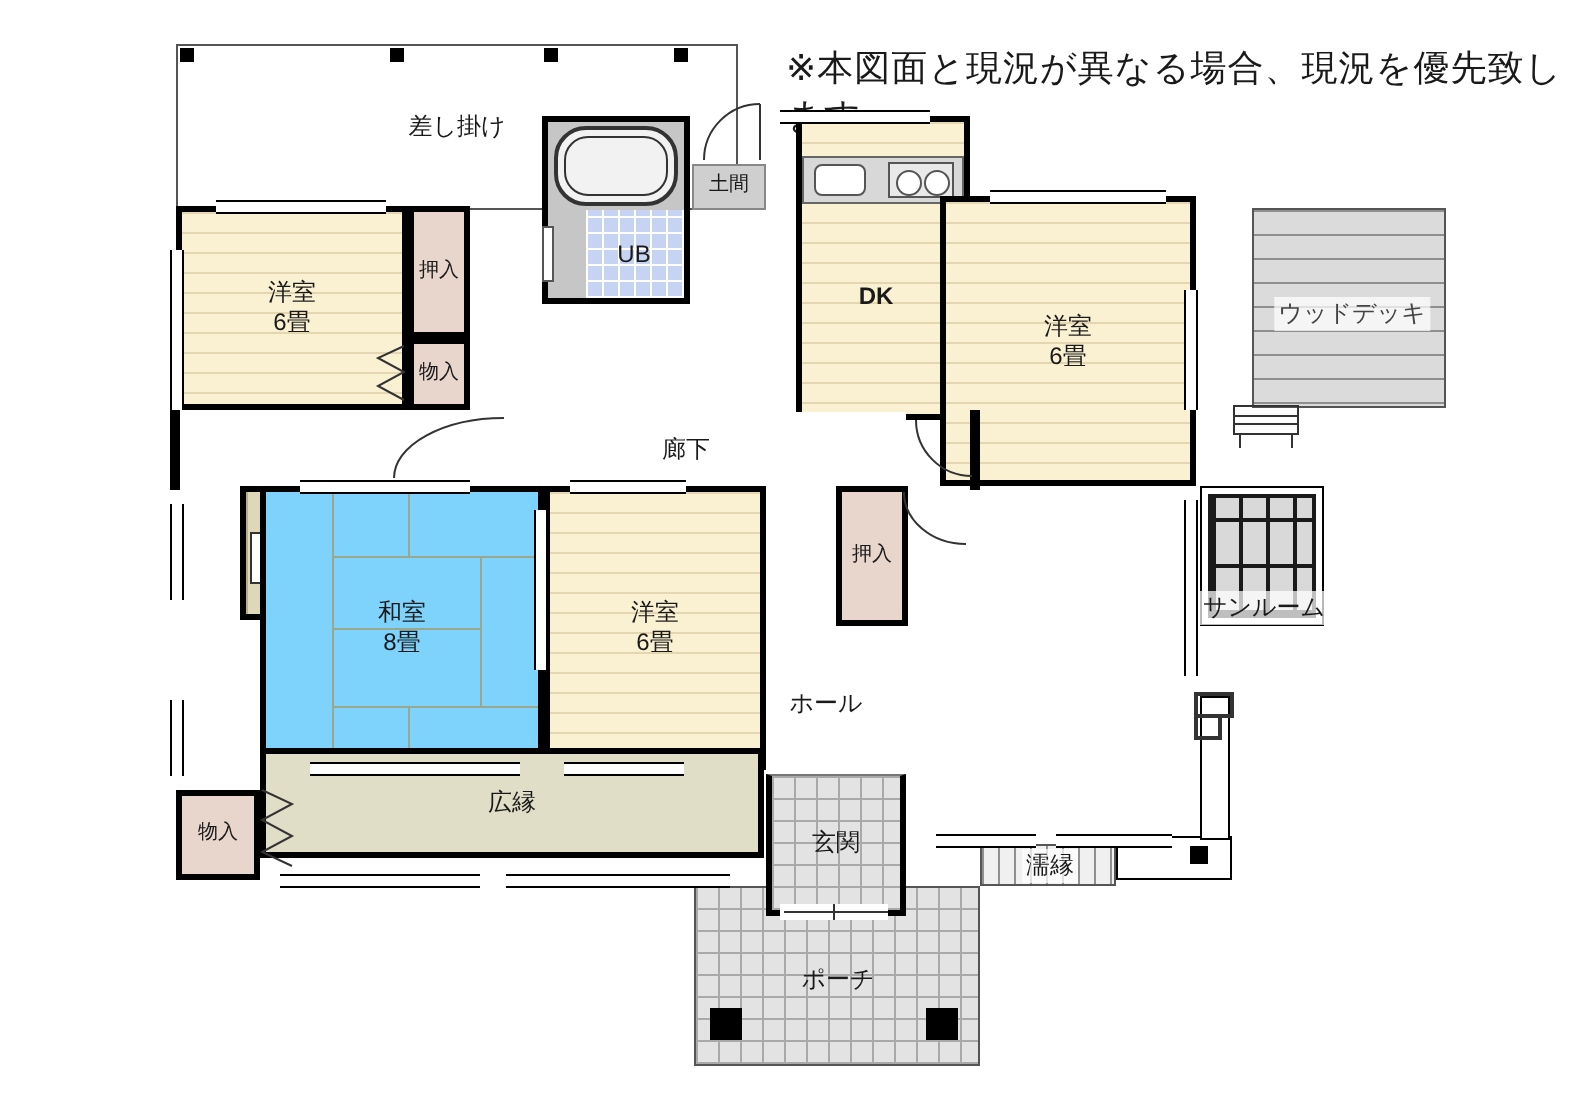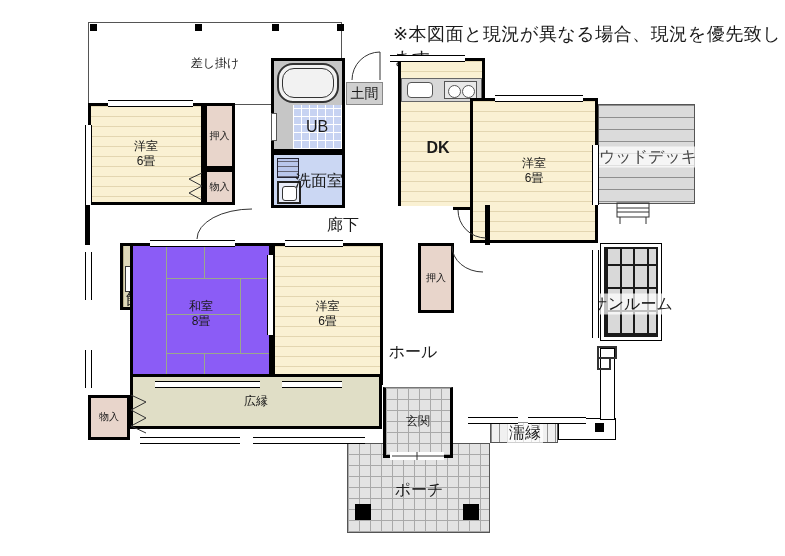--- a/index.html
+++ b/index.html
@@ -3,51 +3,51 @@
 <meta charset="utf-8">
 <style>
   html,body{margin:0;padding:0;background:#fff;}
   .plan{position:relative;width:785px;height:556px;background:#fff;overflow:hidden;
         font-family:"Liberation Sans","DejaVu Sans",sans-serif;color:#1a1a1a;}
   .note{position:absolute;left:393px;top:22px;font-size:18px;letter-spacing:.5px;}
   .room{position:absolute;box-sizing:border-box;border:3px solid #000;z-index:2;}
   .thin{border-width:1px;border-color:#555;}
   .center{display:flex;align-items:center;justify-content:center;}
   .rlabel{font-size:12px;white-space:pre-line;text-align:center;line-height:1.25;}
-  .s11{font-size:11px;} .s10{font-size:10px;} .s9{font-size:14px;}
-  .flabel{position:absolute;font-size:16px;transform:translate(-50%,-50%);white-space:nowrap;z-index:7;}
+  .s11{font-size:11px;} .s10{font-size:10px;} .s9{font-size:10px;}
+  .flabel{position:absolute;font-size:12px;transform:translate(-50%,-50%);white-space:nowrap;z-index:7;}
   .cream{background-color:#faf1d3;background-image:repeating-linear-gradient(180deg,rgba(190,170,120,.38) 0 1px,transparent 1px 10px);}
-  .tatami{background-color:#8b5cf6;}
+  .tatami{background-color:#7dd3fc;}
   .pink{background-color:#e8d5cb;}
   .blue{background-color:#cbd7f3;}
   .graybg{background-color:#c6c6c6;}
   .wood{background-color:#ded8b9;background-image:repeating-linear-gradient(90deg,rgba(120,105,60,.38) 0 1px,transparent 1px 11px);margin-left:32px;}
   .hiroenbg{background-color:#e0dec6;}
   .tile{background-color:#e3e3e3;background-image:repeating-linear-gradient(0deg,#a9a9a9 0 1px,transparent 1px 11px),repeating-linear-gradient(90deg,#a9a9a9 0 1px,transparent 1px 11px);}
   .ubtile{background-color:#c7d3f2;background-image:repeating-linear-gradient(0deg,#fff 0 1px,transparent 1px 8px),repeating-linear-gradient(90deg,#fff 0 1px,transparent 1px 8px);}
-  .deck{background-image:repeating-linear-gradient(180deg,#8f8f8f 0 1px,#dbdbdb 1px 12px);}
+  .deck{background-image:repeating-linear-gradient(180deg,#8f8f8f 0 1px,#dbdbdb 1px 12px);margin-left:28px;}
   .vstripes{background-image:repeating-linear-gradient(90deg,#909090 0 1px,#f0f0f0 1px 8px);}
   .win-h{position:absolute;height:7px;background:#fff;border-top:1px solid #000;border-bottom:1px solid #000;box-sizing:border-box;z-index:5;}
   .win-v{position:absolute;width:7px;background:#fff;border-left:1px solid #000;border-right:1px solid #000;box-sizing:border-box;z-index:5;}
   .open{position:absolute;background:#fff;z-index:5;}
   .wallpatch{position:absolute;background:#000;z-index:4;}
   .fix{position:absolute;box-sizing:border-box;z-index:4;}
   .pillar{position:absolute;background:#000;z-index:4;}
   .chip{background:rgba(255,255,255,.72);padding:0 2px;}
   .tline{position:absolute;background:#9aa78d;z-index:3;}
   svg.overlay{position:absolute;left:0;top:0;z-index:6;pointer-events:none;}
 </style>
 </head>
 <body>
 
 <div class="plan">
 
   <div class="note">※本図面と現況が異なる場合、現況を優先致します。</div>
 
-  <div class="room thin center" style="left:88px;top:22px;width:254px;height:83px;background:#fff;z-index:1;">
+  <div class="room thin center" style="left:88px;top:22px;width:281px;height:83px;background:#fff;z-index:1;">
     <span class="rlabel">差し掛け</span>
     <span class="pillar" style="left:1px;top:1px;width:7px;height:7px;"></span>
     <span class="pillar" style="left:106px;top:1px;width:7px;height:7px;"></span>
     <span class="pillar" style="left:183px;top:1px;width:7px;height:7px;"></span>
     <span class="pillar" style="left:248px;top:1px;width:7px;height:7px;"></span>
   </div>
 
   <div class="room thin deck" style="left:598px;top:104px;width:97px;height:100px;z-index:1;">
     <div class="flabel s11 chip" style="left:49px;top:52px;color:#444;">ウッドデッキ</div>
   </div>
@@ -56,21 +56,21 @@
     <span class="pillar" style="left:7px;top:60px;width:16px;height:16px;"></span>
     <span class="pillar" style="left:115px;top:60px;width:16px;height:16px;"></span>
   </div>
   <div class="room thin vstripes" style="left:490px;top:422px;width:68px;height:21px;z-index:1;">
     <div class="flabel s9 chip" style="left:34px;top:10px;">濡縁</div>
   </div>
   <div class="room" style="left:558px;top:418px;width:58px;height:22px;border-width:1px;background:#fff;z-index:1;"></div>
   <div class="room" style="left:600px;top:348px;width:15px;height:72px;border-width:1px;background:#fff;z-index:1;"></div>
   <span class="pillar" style="left:595px;top:423px;width:9px;height:9px;z-index:4;"></span>
 
-  <div class="room" style="left:600px;top:243px;width:62px;height:98px;border-width:1px;background:#fff;padding:3px;z-index:2;">
+  <div class="room" style="left:600px;top:243px;width:62px;height:70px;border-width:1px;background:#fff;padding:3px;z-index:2;">
     <div style="width:100%;height:100%;box-sizing:border-box;border:2px solid #1a1a1a;background-color:#d9d9d9;background-image:repeating-linear-gradient(90deg,#1a1a1a 0 2px,transparent 2px 13.5px),repeating-linear-gradient(0deg,#1a1a1a 0 2px,transparent 2px 23px);"></div>
     <div class="flabel s9 chip" style="left:31px;top:60px;">サンルーム</div>
   </div>
 
   <div class="room cream center" style="left:88px;top:103px;width:116px;height:102px;">
     <span class="rlabel">洋室
 6畳</span>
   </div>
   <div class="room pink center" style="left:204px;top:103px;width:31px;height:66px;">
     <span class="rlabel s10">押入</span>
@@ -83,27 +83,20 @@
   <div class="room graybg" style="left:271px;top:58px;width:74px;height:94px;z-index:3;">
     <div class="fix" style="left:3px;top:2px;width:62px;height:40px;border:2px solid #333;background:#f2f2f2;border-radius:16px;">
       <div style="position:absolute;left:3px;top:3px;right:3px;bottom:3px;border:1px solid #333;border-radius:12px;"></div>
     </div>
     <div class="ubtile" style="position:absolute;left:19px;top:44px;width:49px;height:44px;">
       <div class="flabel s10" style="left:24px;top:22px;">UB</div>
     </div>
     <div class="fix" style="left:-3px;top:52px;width:6px;height:28px;background:#fff;border:1px solid #555;"></div>
   </div>
 
-  <div class="room blue" style="left:271px;top:152px;width:74px;height:56px;">
-    <div class="fix" style="left:3px;top:3px;width:22px;height:20px;border:1px solid #223;background:#b9c6ec;background-image:repeating-linear-gradient(0deg,#667 0 1px,transparent 1px 5px);"></div>
-    <div class="fix" style="left:3px;top:26px;width:24px;height:23px;border:2px solid #222;background:#e8ecf8;">
-      <div style="position:absolute;left:3px;top:3px;width:13px;height:13px;border:1px solid #333;border-radius:3px;background:#fff;"></div>
-    </div>
-    <div class="flabel s11" style="left:45px;top:26px;">洗面室</div>
-  </div>
 
   <div class="room center" style="left:346px;top:82px;width:37px;height:23px;border:1px solid #888;background:#cfcfcf;">
     <span class="rlabel s9">土間</span>
   </div>
 
   <div class="room cream" style="left:398px;top:58px;width:87px;height:152px;font-weight:bold;">
     <div class="fix" style="left:0;top:17px;width:81px;height:24px;background:#d8d8d8;border:1px solid #666;">
       <div class="fix" style="left:5px;top:3px;width:26px;height:16px;border:1px solid #555;background:#fff;border-radius:4px;"></div>
       <div class="fix" style="left:42px;top:2px;width:33px;height:18px;border:1px solid #555;background:#e9e9e9;">
         <div style="position:absolute;left:3px;top:3px;width:11px;height:11px;border:1px solid #555;border-radius:50%;background:#fff;"></div>

